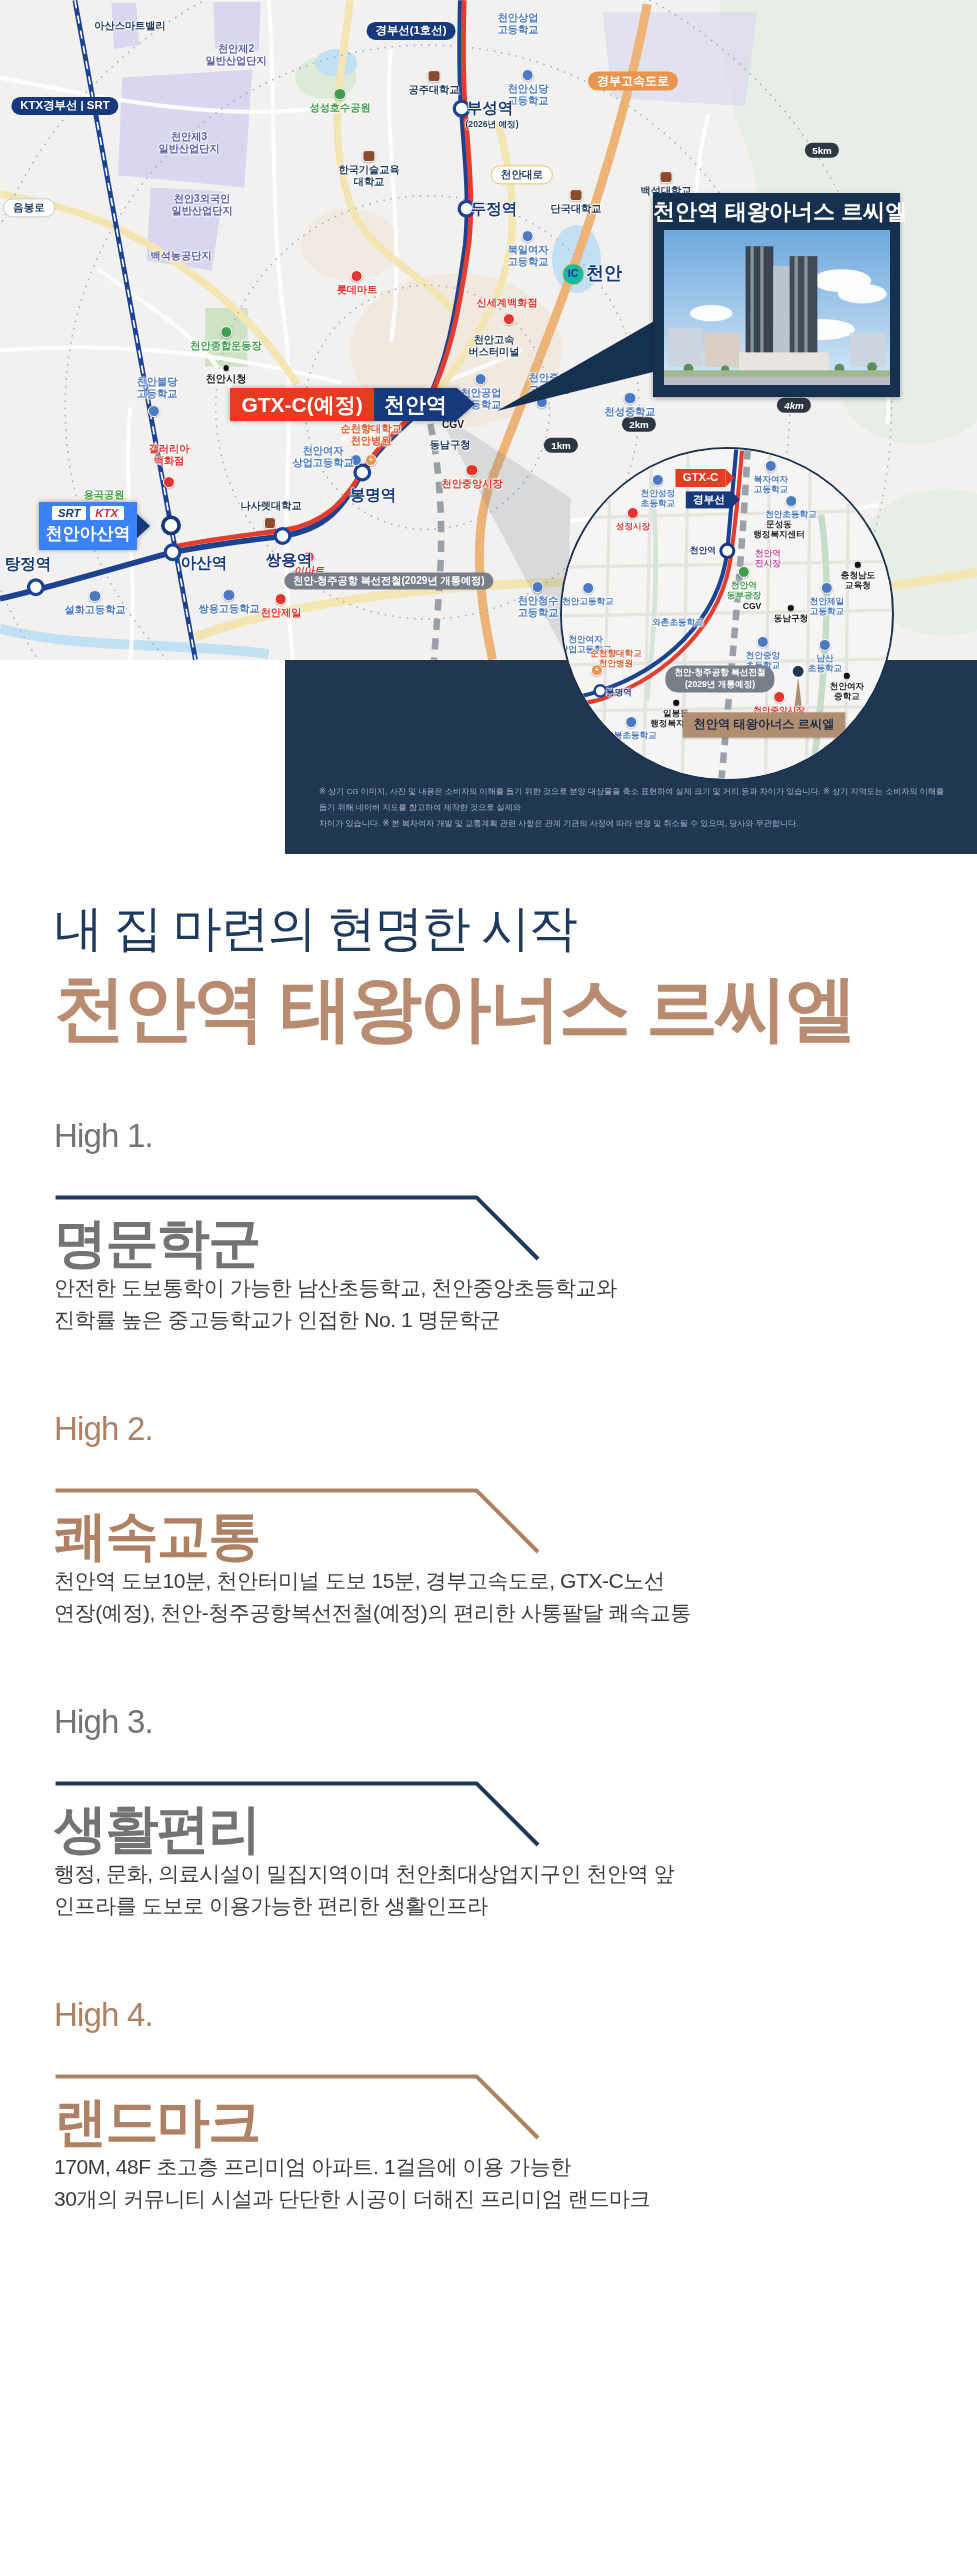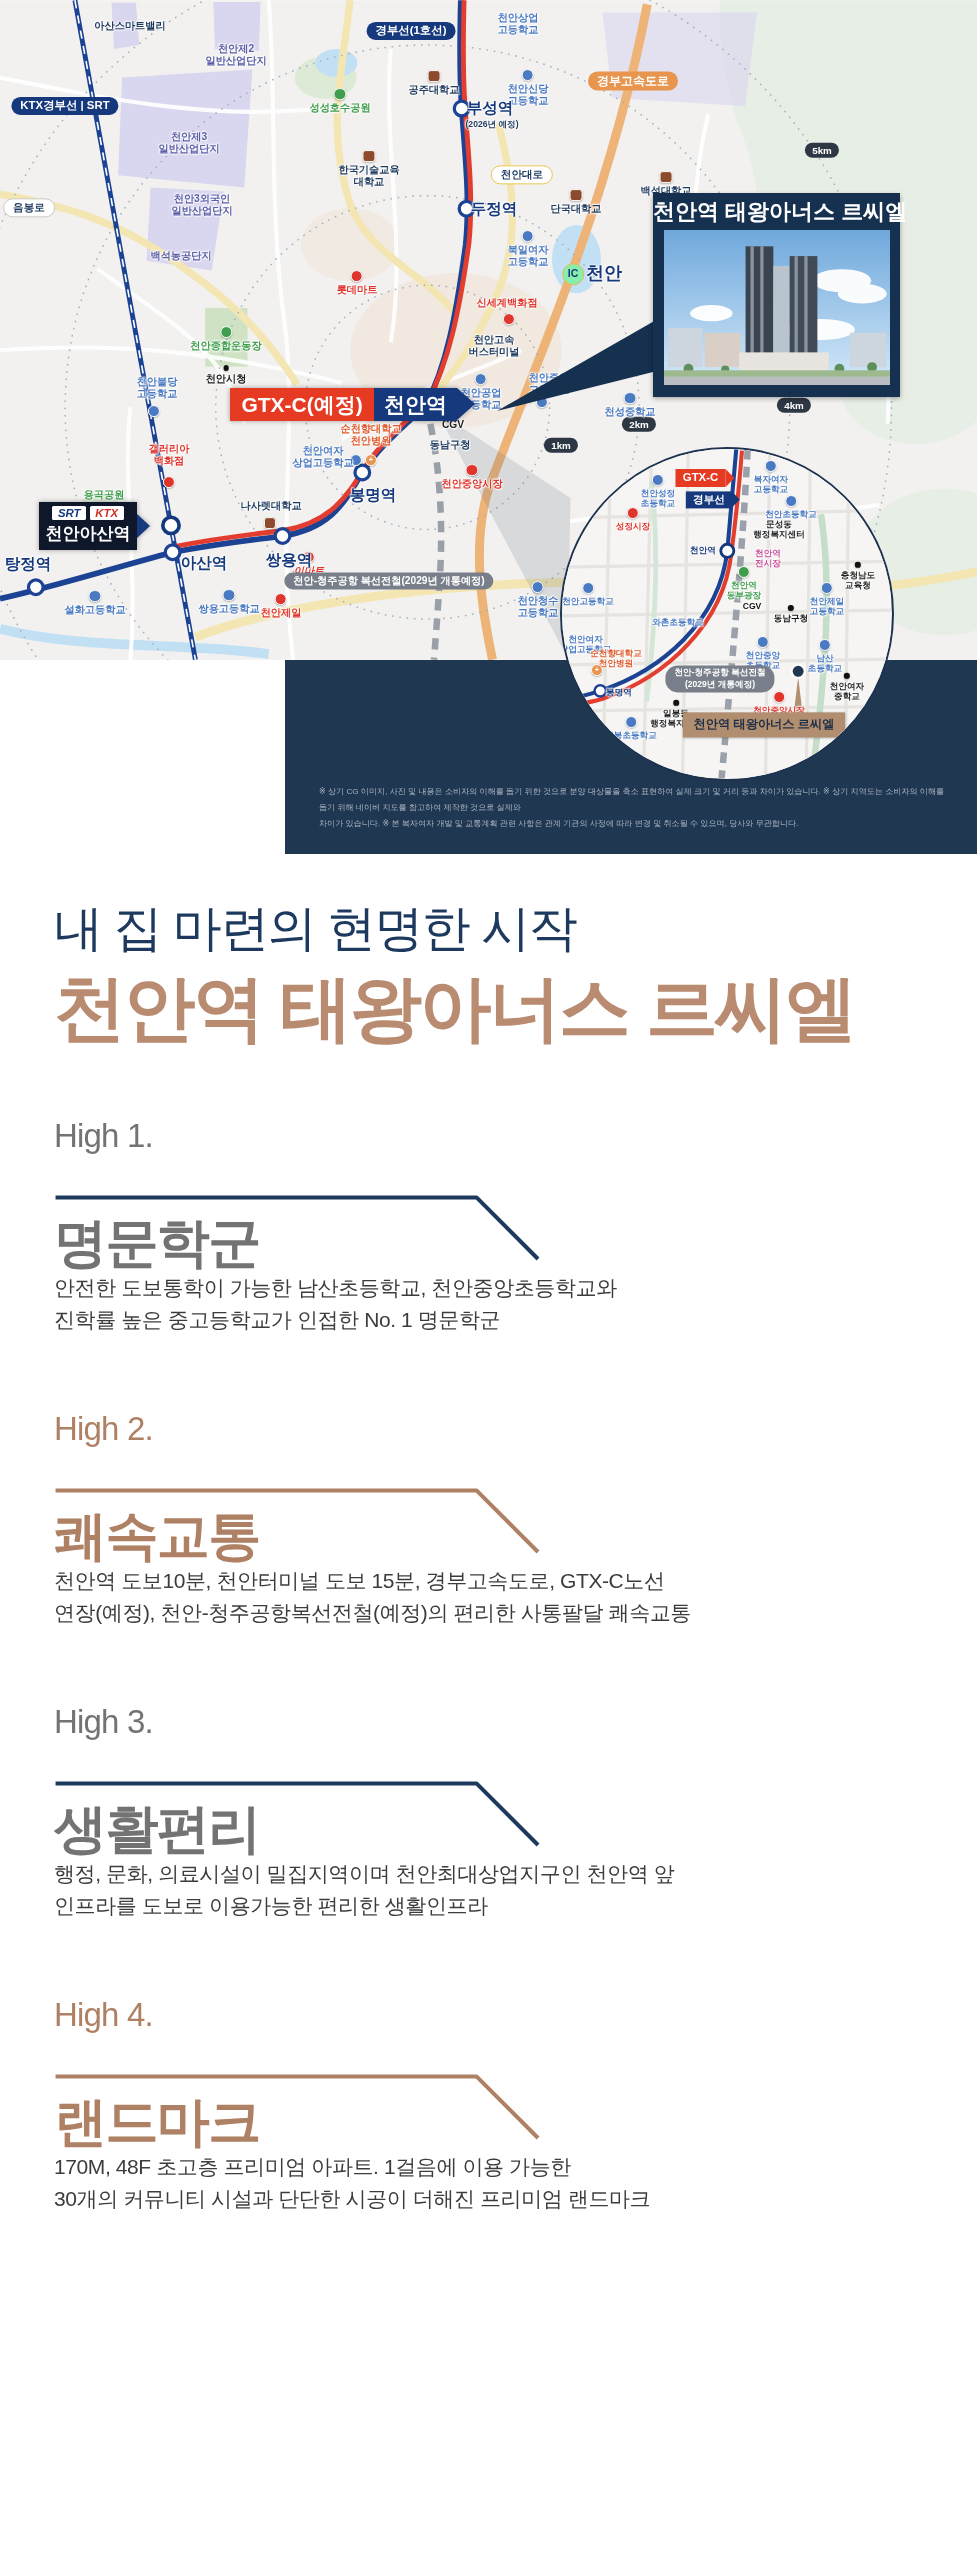--- a/index.html
+++ b/index.html
@@ -29,42 +29,42 @@
   .c-green-sm{color:#3f9e4d;}.c-orange-sm{color:#e05a2b;}.c-school-sm{color:#4a7ac2;}.c-magenta-sm{color:#cb4f9b;}
   .c-pill-navy,.c-pill-orange,.c-pill-white,.c-pill-road,.c-pill-gray,.c-pill-dist,.c-pill-gray-sm{
       padding:2.4px 9px;border-radius:12.2px;font-weight:700;text-shadow:none;white-space:nowrap;}
   .c-pill-navy{background:#16387c;color:#fff;font-size:11.4px;}
   .c-pill-orange{background:#e8954f;color:#fff;font-size:12px;}
   .c-pill-white{background:#fff;border:1.2px solid #c9c9c9;color:#1d3a5e;font-size:10.6px;}
   .c-pill-road{background:#fff;border:1.6px solid #e6c94f;color:#1d3a5e;font-size:10.6px;}
   .c-pill-gray{background:#787f8a;color:#fff;font-size:10.2px;}
   .c-pill-gray-sm{background:#787f8a;color:#fff;font-size:8.1px;white-space:pre;line-height:1.3;}
   .c-pill-dist{background:#2e3744;color:#fff;font-size:9.8px;padding:1.6px 7.3px;}
-  .c-pill-ic{background:#86efac;border:1.6px solid #e8b84f;color:#16387c;border-radius:50%;
+  .c-pill-ic{background:#14b8a6;border:1.6px solid #e8b84f;color:#16387c;border-radius:50%;
      width:19.5px;height:19.5px;line-height:19.5px;font-weight:700;font-size:10.6px;text-shadow:none;}
   .mi{display:block;width:12.2px;height:12.2px;border-radius:50%;margin:0 auto 1.6px;
       border:1.6px solid #fff;box-sizing:border-box;box-shadow:0 0.8px 1.6px rgba(0,0,0,.25);
       color:#fff;font-size:7.3px;line-height:9px;font-weight:800;text-shadow:none;text-align:center;}
   .mi-school{background:#4a7ac2;}
   .mi-univ{background:#8e4a2d;border-radius:3.3px;}
   .mi-cart{background:#e0352c;}
   .mi-market{background:#e0352c;}
   .mi-hospital{background:#e8954f;}
   .mi-park{background:#3f9e4d;}
   .mi-dot{width:5.7px;height:5.7px;border:none;background:#111;margin-bottom:2.4px;}
 
   
   .gtx-badge{position:absolute;left:230px;top:388px;height:33px;display:flex;z-index:4;filter:drop-shadow(0 0.8px 2.4px rgba(0,0,0,.35));}
   .gtx-red{background:#e63a22;color:#fff;font-weight:800;font-size:21px;line-height:33px;padding:0 11.4px;}
   .gtx-navy{background:#16387c;color:#fff;font-weight:800;font-size:21px;line-height:33px;padding:0 9.8px;}
   .gtx-arrow{width:0;height:0;border-top:16.3px solid transparent;border-bottom:16.3px solid transparent;border-left:18px solid #16387c;}
 
   
   .asan-badge{position:absolute;left:39px;top:502px;z-index:4;display:flex;align-items:center;filter:drop-shadow(0 0.8px 2.4px rgba(0,0,0,.35));}
-  .asan-inner{background:#0f172a;padding:4.1px 6.5px 4.9px;}
+  .asan-inner{background:#3b82f6;padding:4.1px 6.5px 4.9px;}
   .asan-logos{display:flex;gap:3.3px;justify-content:center;}
   .asan-logos span{background:#fff;font-style:italic;font-weight:800;font-size:11.4px;padding:0.8px 5.7px;border-radius:1.6px;}
   .logo-srt{color:#16387c;}
   .logo-ktx{color:#d22c26;}
   .asan-name{color:#fff;font-weight:800;font-size:17px;text-align:center;margin-top:2.4px;}
   .asan-arrow{width:0;height:0;border-top:12.2px solid transparent;border-bottom:12.2px solid transparent;border-left:13px solid #16387c;}
 
   
   .navy-strip{position:absolute;left:285px;top:660px;width:692px;height:194px;background:#203751;z-index:2;}
   .disclaimer{position:absolute;left:34px;top:124px;width:635px;color:#a9b5c3;font-size:8.1px;line-height:1.95;}
@@ -247,21 +247,21 @@
         <div class="mlabel c-station" style="left: 373px; top: 495px;"><span>봉명역</span></div>
         <div class="mlabel c-station" style="left: 204px; top: 563px; font-family: Liberation Serif, serif;"><span>아산역</span></div>
         <div class="mlabel c-station" style="left: 289px; top: 560px;"><span>쌍용역</span></div>
         <div class="mlabel c-station" style="left: 28px; top: 564px;"><span>탕정역</span></div>
         <div class="mlabel c-school" style="left: 95px; top: 603px;"><span class="mi mi-school"></span><span>설화고등학교</span></div>
         <div class="mlabel c-school" style="left: 229px; top: 602px;"><span class="mi mi-school"></span><span>쌍용고등학교</span></div>
         <div class="mlabel c-red" style="left: 281px; top: 606px;"><span class="mi mi-cart"></span><span>천안제일</span></div>
         <div class="mlabel c-pill-gray" style="left: 389px; top: 581px;"><span>천안-청주공항 복선전철(2029년 개통예정)</span></div>
         <div class="mlabel c-pill-dist" style="left: 561px; top: 445px;"><span>1km</span></div>
         <div class="mlabel c-pill-dist" style="left: 639px; top: 424px;"><span>2km</span></div>
-        <div class="mlabel c-pill-dist" style="left: 794px; top: 405px;"><span>4km</span></div>
+        <div class="mlabel c-pill-dist" style="left: 794px; top: 405px; font-style: italic;"><span>4km</span></div>
         <div class="mlabel c-school" style="left: 481px; top: 392px;"><span class="mi mi-school"></span><span>천안공업
 고등학교</span></div>
         <div class="mlabel c-black" style="left: 453px; top: 421px;"><span class="mi mi-dot"></span><span>CGV</span></div>
         <div class="mlabel c-navy" style="left: 450px; top: 445px;"><span>동남구청</span></div>
         <div class="mlabel c-red" style="left: 472px; top: 477px;"><span class="mi mi-cart"></span><span>천안중앙시장</span></div>
         <div class="mlabel c-school" style="left: 549px; top: 384px;"><span>천안중앙
 고등학교</span></div>
         <div class="mlabel c-school" style="left: 542px; top: 403px;"><span class="mi mi-school"></span></div>
         <div class="mlabel c-school" style="left: 630px; top: 405px;"><span class="mi mi-school"></span><span>천성중학교</span></div>
         <div class="mlabel c-school" style="left: 538px; top: 600px;"><span class="mi mi-school"></span><span>천안청수

